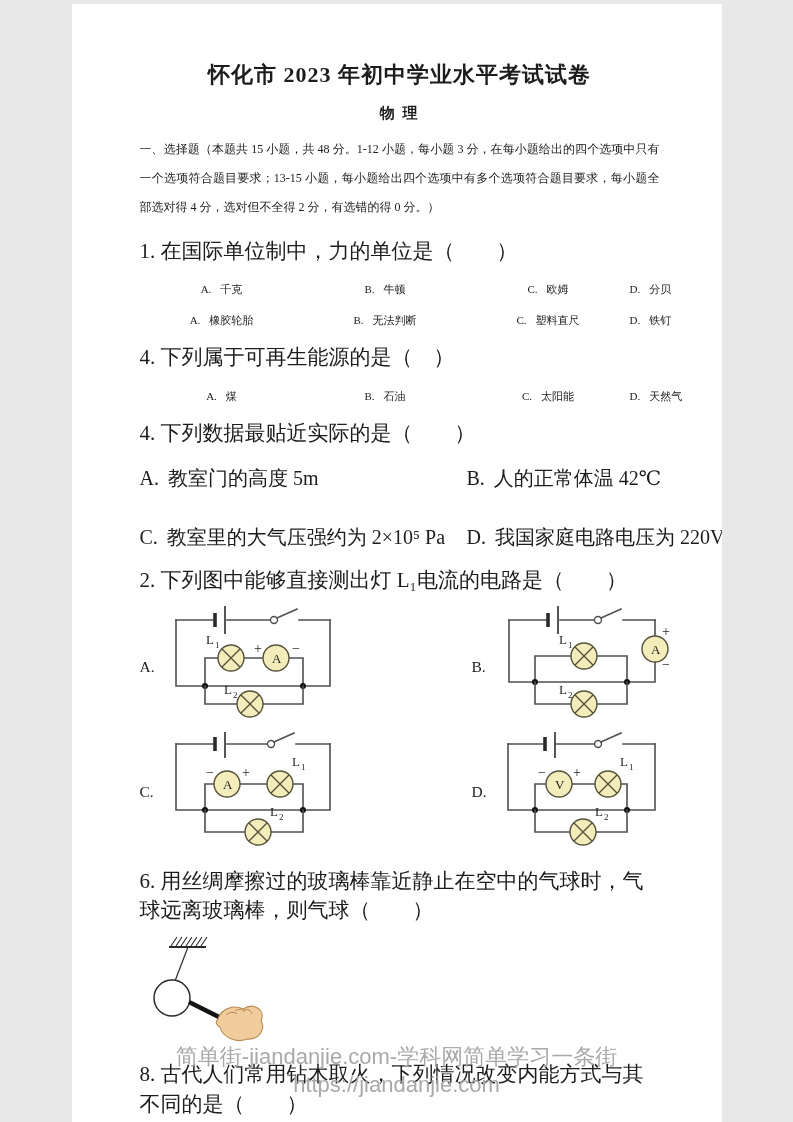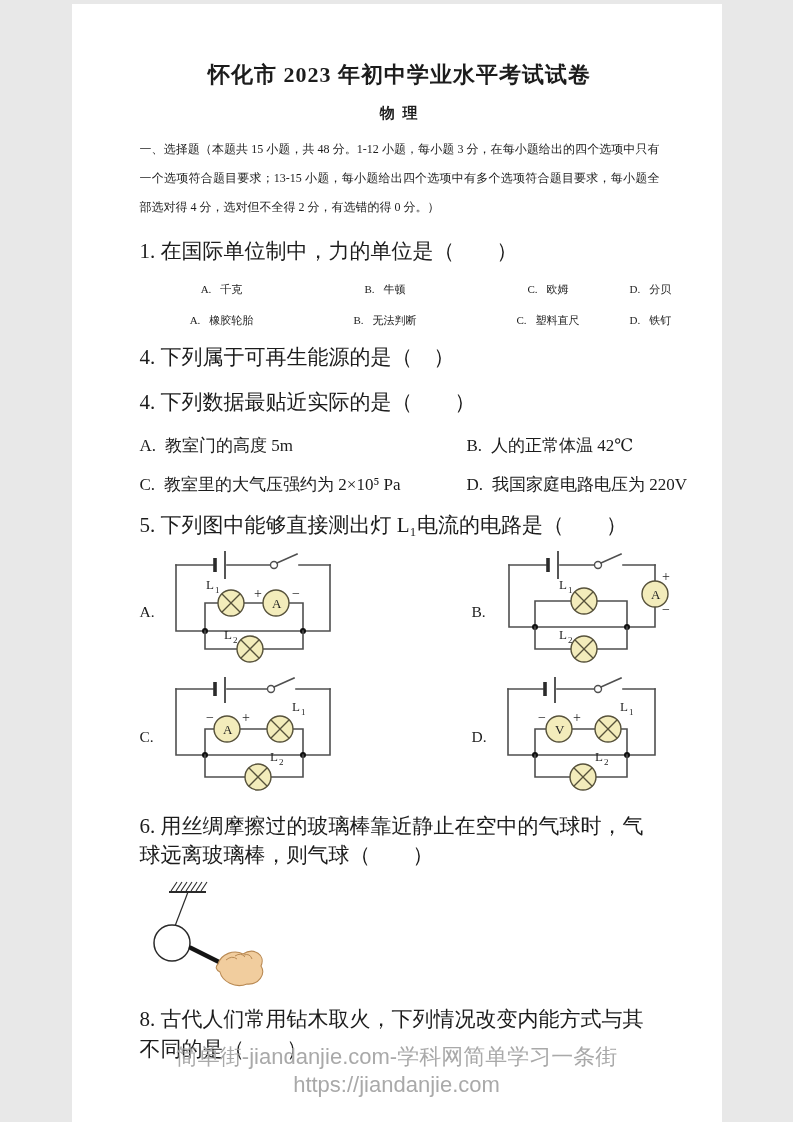--- a/index.html
+++ b/index.html
@@ -25,21 +25,21 @@
     font-size:12px;font-weight:normal;line-height:29px;
     text-align:justify;margin:4px 0 0 0;
   }
   .question{font-size:21px;line-height:1.4;margin-top:15px;}
   .opts4{
     display:grid;grid-template-columns:164px 163px 163px auto;
     font-size:11px;margin-top:16px;text-align:center;
   }
   .opts2{
     display:grid;grid-template-columns:327px auto;
-    row-gap:16px;font-size:17px;margin-top:17px;
+    row-gap:32px;font-size:20px;margin-top:17px;
   }
   .opt{white-space:nowrap;}
   .opt-label{margin-right:9px;}
   .circuit-grid{
     display:grid;grid-template-columns:332px auto;
     row-gap:4px;margin-top:10px;
   }
   .circuit-cell{display:flex;align-items:center;}
   .circuit-letter{font-size:15.5px;width:26px;flex:0 0 26px;}
   .wire{stroke:#4f4f4f;stroke-width:1.6;fill:none;stroke-linecap:square;}
@@ -85,30 +85,36 @@
     </div>
 
     <div class="opts4">
       <div class="opt"><span class="opt-label">A.</span><span>橡胶轮胎</span></div>
       <div class="opt"><span class="opt-label">B.</span><span>无法判断</span></div>
       <div class="opt"><span class="opt-label">C.</span><span>塑料直尺</span></div>
       <div class="opt"><span class="opt-label">D.</span><span>铁钉</span></div>
     </div>
 
     <div class="question">4. 下列属于可再生能源的是（　）</div>
+    <div class="opts4">
+      <div class="opt"><span class="opt-label">A.</span><span>煤</span></div>
+      <div class="opt"><span class="opt-label">B.</span><span>石油</span></div>
+      <div class="opt"><span class="opt-label">C.</span><span>太阳能</span></div>
+      <div class="opt"><span class="opt-label">D.</span><span>天然气</span></div>
+    </div>
 
     <div class="question">4. 下列数据最贴近实际的是（　　）</div>
     <div class="opts2">
       <div class="opt"><span class="opt-label">A.</span><span>教室门的高度 5m</span></div>
       <div class="opt"><span class="opt-label">B.</span><span>人的正常体温 42℃</span></div>
       <div class="opt"><span class="opt-label">C.</span><span>教室里的大气压强约为 2×10⁵ Pa</span></div>
       <div class="opt"><span class="opt-label">D.</span><span>我国家庭电路电压为 220V</span></div>
     </div>
 
-    <div class="question">5. 下列图中能够直接测出灯 L₁电流的电路是（　　）</div>
+    <div class="question">2. 下列图中能够直接测出灯 L₁电流的电路是（　　）</div>
     <div class="circuit-grid">
 
       <div class="circuit-cell">
         <span class="circuit-letter">A.</span>
         <svg width="175" height="122" viewBox="0 0 175 122">
           <path class="wire" d="M10,14 H47"></path>
           <line class="bat-neg" x1="49" y1="7" x2="49" y2="21"></line>
           <line class="bat-pos" x1="59" y1="0" x2="59" y2="28"></line>
           <path class="wire" d="M61,14 H104"></path>
           <circle class="sw-dot" cx="108" cy="14" r="3.5"></circle>

